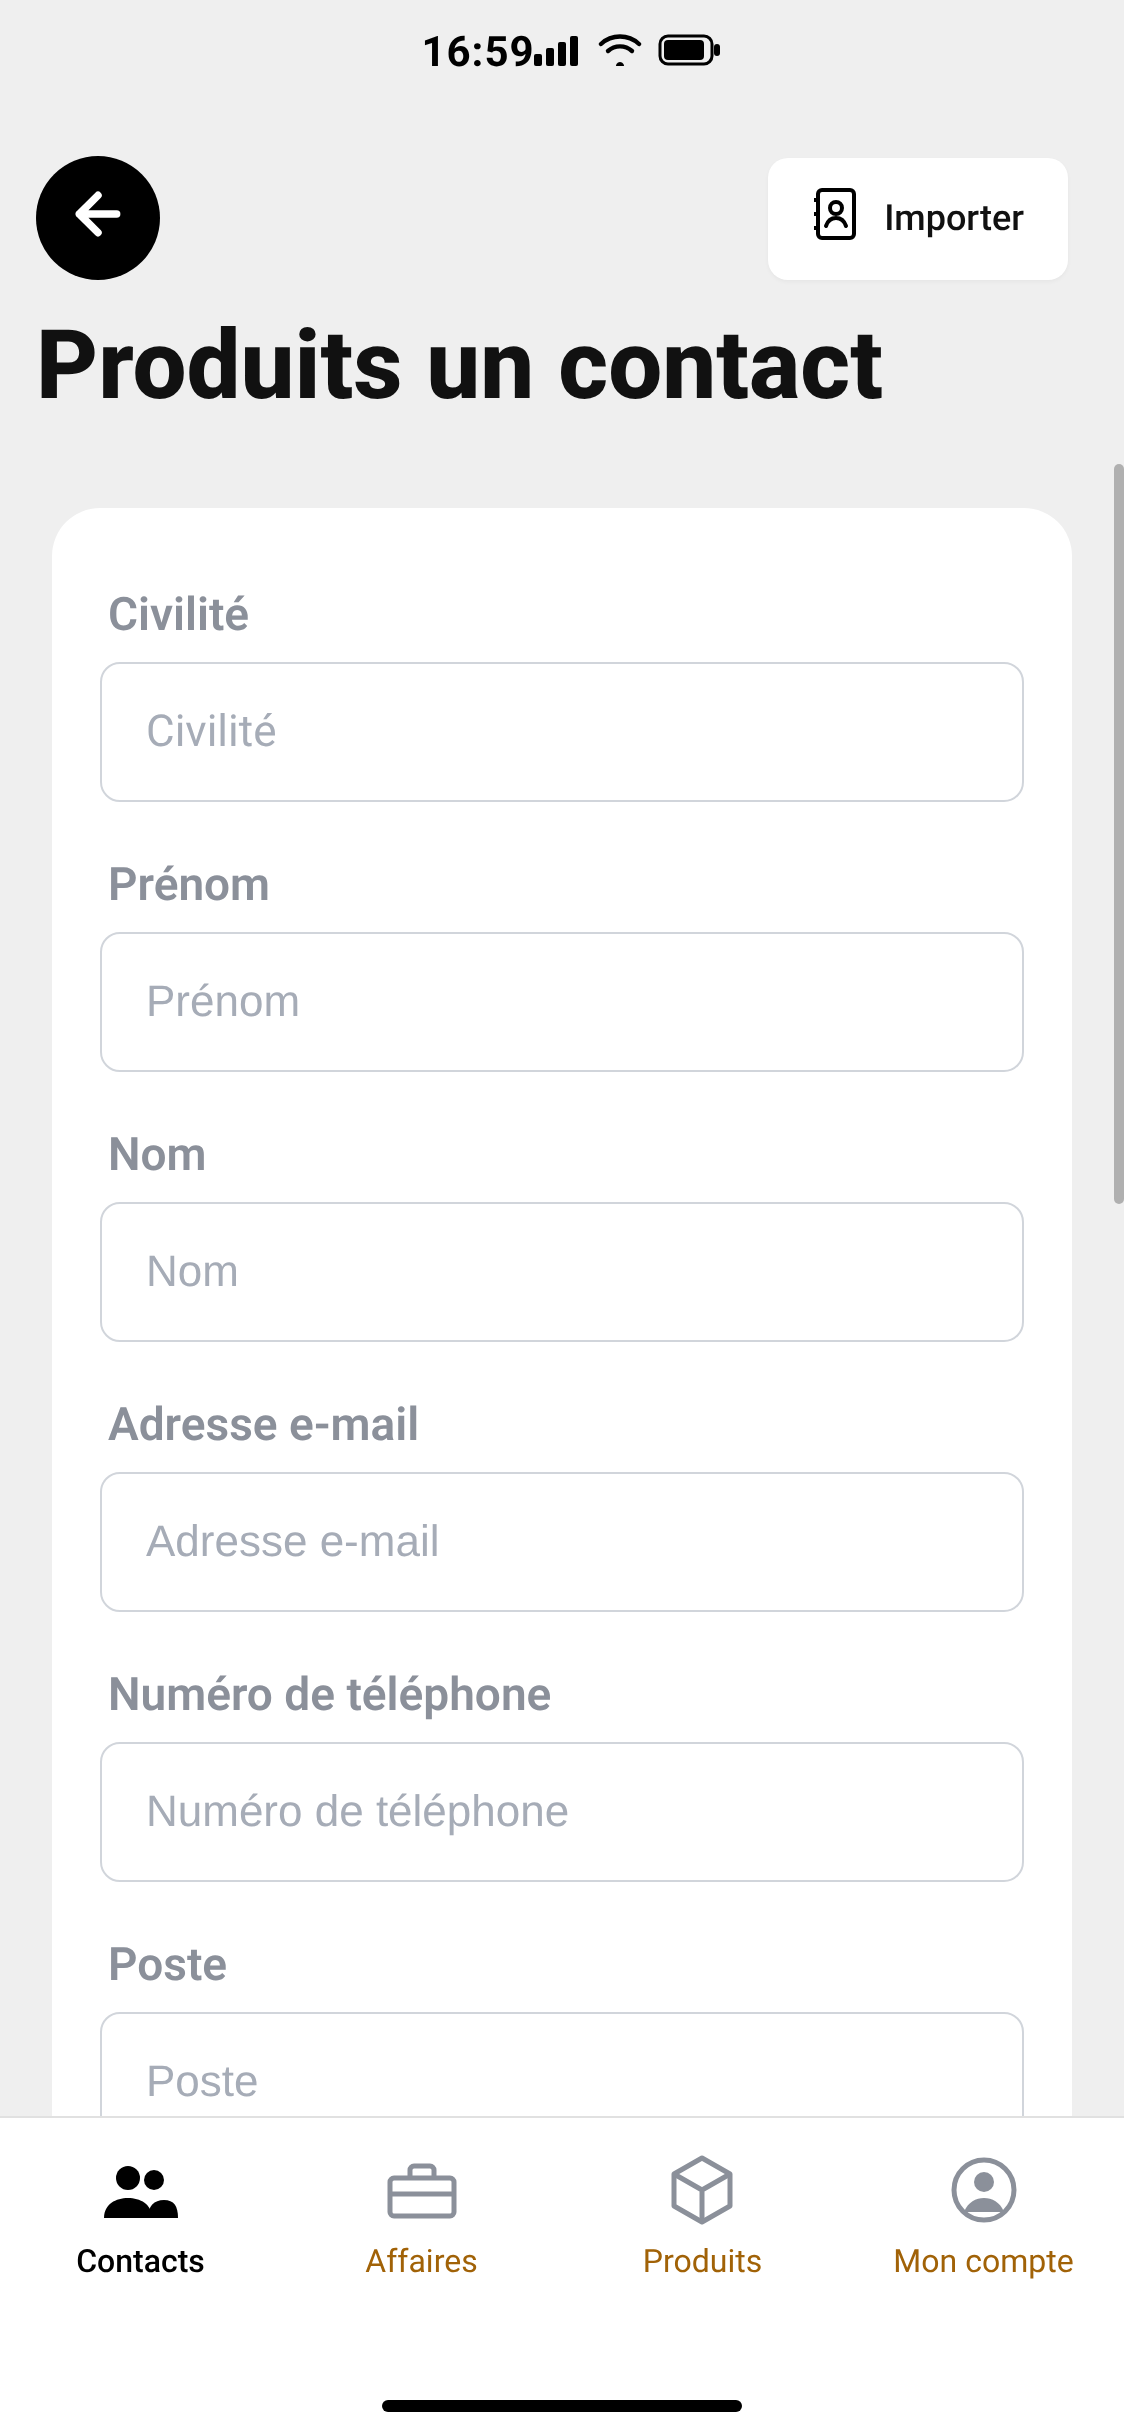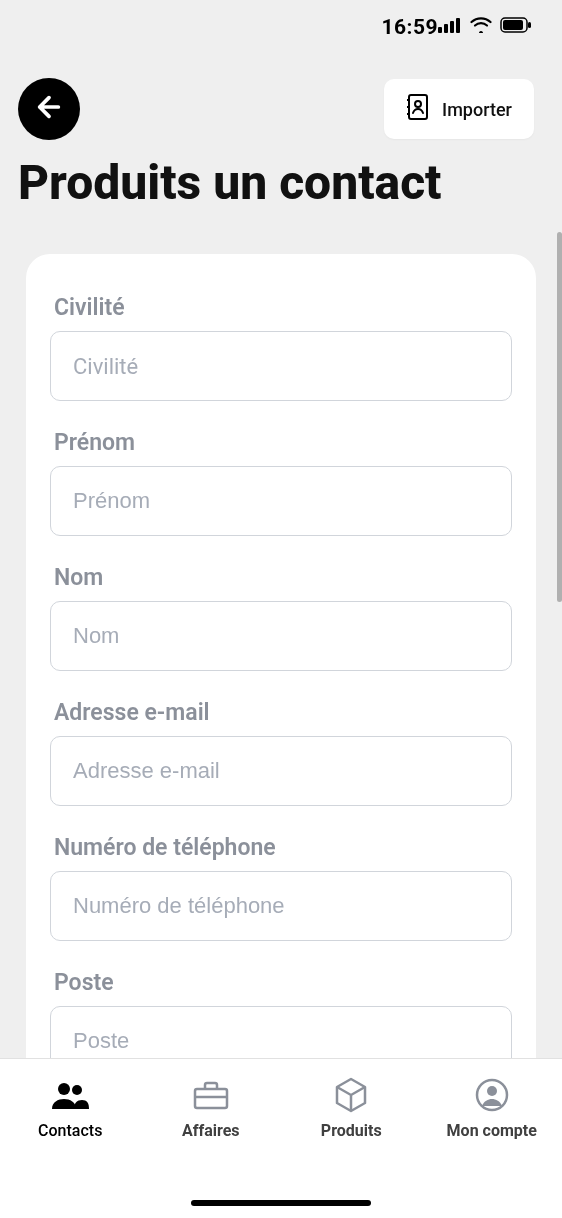--- a/index.html
+++ b/index.html
@@ -7,21 +7,21 @@
     width: 562px;
     height: 1218px;
     font-family: -apple-system, BlinkMacSystemFont, "Segoe UI", Roboto, Helvetica, Arial, sans-serif;
     background: #efefef;
     overflow: hidden;
     position: relative;
   }
   .status-bar {
     height: 54px;
     display: flex;
-    justify-content: flex-end;
+    justify-content: center;
     align-items: center;
     padding: 0 30px 0 40px;
   }
   .status-time {
     font-size: 21px;
     font-weight: 700;
     letter-spacing: 0.5px;
   }
   .status-icons {
     display: flex;
@@ -141,22 +141,22 @@
   }
   .tab-icon {
     width: 40px;
     height: 40px;
     display: flex;
     align-items: center;
     justify-content: center;
   }
   .tab-label {
     font-size: 16px;
-    font-weight: 700;
-    color: #404040;
+    font-weight: 400;
+    color: #a16207;
   }
   .tab-item.active .tab-label {
     color: #000;
     font-weight: 500;
   }
   .home-indicator {
     position: absolute;
     bottom: 12px;
     left: 50%;
     transform: translateX(-50%);

